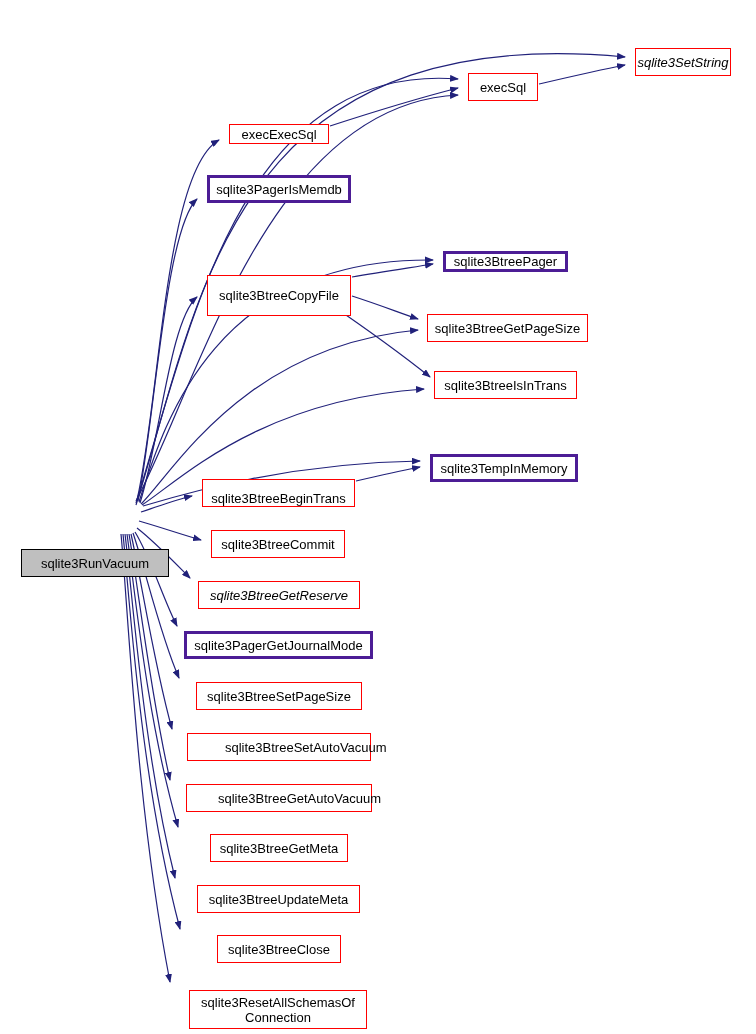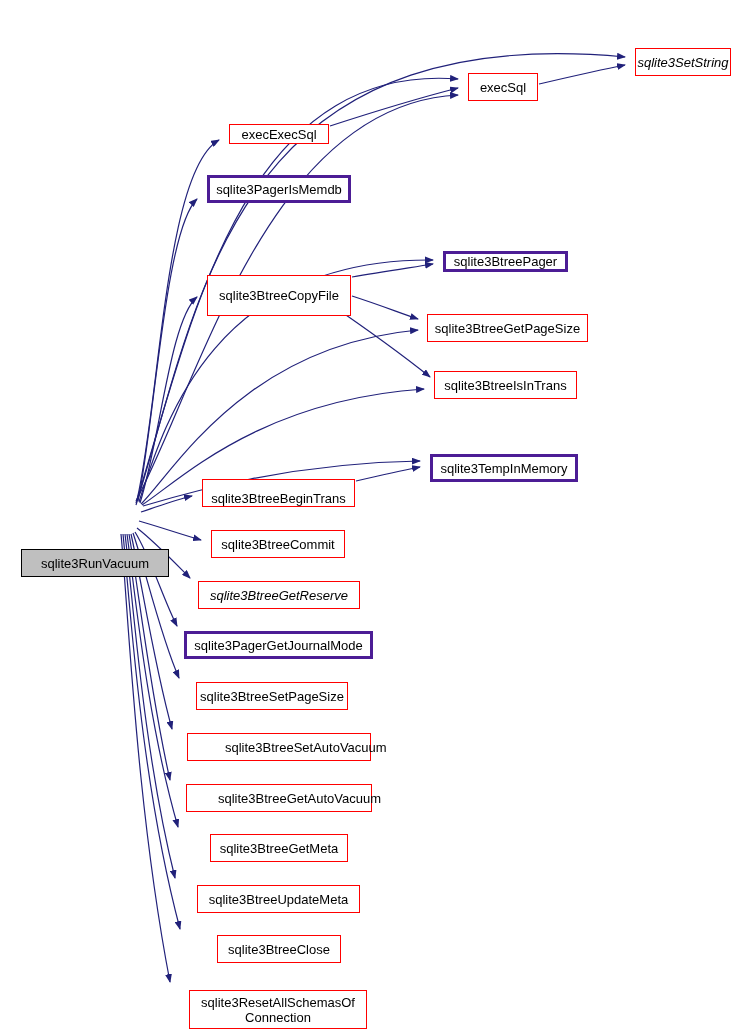--- a/index.html
+++ b/index.html
@@ -82,21 +82,21 @@
       <div class="node plain" style="left: 207px; top: 175px; width: 144px; height: 28px;"><span class="lbl">sqlite3PagerIsMemdb</span></div>
       <div class="node plain" style="left: 443px; top: 251px; width: 125px; height: 21px;"><span class="lbl">sqlite3BtreePager</span></div>
       <div class="node" style="left: 207px; top: 275px; width: 144px; height: 41px;"><span class="lbl">sqlite3BtreeCopyFile</span></div>
       <div class="node" style="left: 427px; top: 314px; width: 161px; height: 28px;"><span class="lbl">sqlite3BtreeGetPageSize</span></div>
       <div class="node" style="left: 434px; top: 371px; width: 143px; height: 28px;"><span class="lbl">sqlite3BtreeIsInTrans</span></div>
       <div class="node plain" style="left: 430px; top: 454px; width: 148px; height: 28px;"><span class="lbl">sqlite3TempInMemory</span></div>
       <div class="node" style="left: 202px; top: 479px; width: 153px; height: 28px; align-items: flex-end;"><span class="lbl">sqlite3BtreeBeginTrans</span></div>
       <div class="node" style="left: 211px; top: 530px; width: 134px; height: 28px;"><span class="lbl">sqlite3BtreeCommit</span></div>
       <div class="node" style="left: 198px; top: 581px; width: 162px; height: 28px; font-style: italic;"><span class="lbl">sqlite3BtreeGetReserve</span></div>
       <div class="node plain" style="left: 184px; top: 631px; width: 189px; height: 28px;"><span class="lbl">sqlite3PagerGetJournalMode</span></div>
-      <div class="node" style="left: 196px; top: 682px; width: 152px; height: 28px;"><span class="lbl">sqlite3BtreeSetPageSize</span></div>
+      <div class="node" style="left: 196px; top: 682px; width: 166px; height: 28px;"><span class="lbl">sqlite3BtreeSetPageSize</span></div>
       <div class="node" style="left: 187px; top: 733px; width: 184px; height: 28px; padding-left: 37px;"><span class="lbl">sqlite3BtreeSetAutoVacuum</span></div>
       <div class="node" style="left: 186px; top: 784px; width: 186px; height: 28px; padding-left: 31px;"><span class="lbl">sqlite3BtreeGetAutoVacuum</span></div>
       <div class="node" style="left: 210px; top: 834px; width: 138px; height: 28px;"><span class="lbl">sqlite3BtreeGetMeta</span></div>
       <div class="node" style="left: 197px; top: 885px; width: 163px; height: 28px;"><span class="lbl">sqlite3BtreeUpdateMeta</span></div>
       <div class="node" style="left: 217px; top: 935px; width: 124px; height: 28px;"><span class="lbl">sqlite3BtreeClose</span></div>
       <div class="node" style="left: 189px; top: 990px; width: 178px; height: 39px;"><span class="lbl">sqlite3ResetAllSchemasOf
 Connection</span></div>
     </div>
 </div>
 

